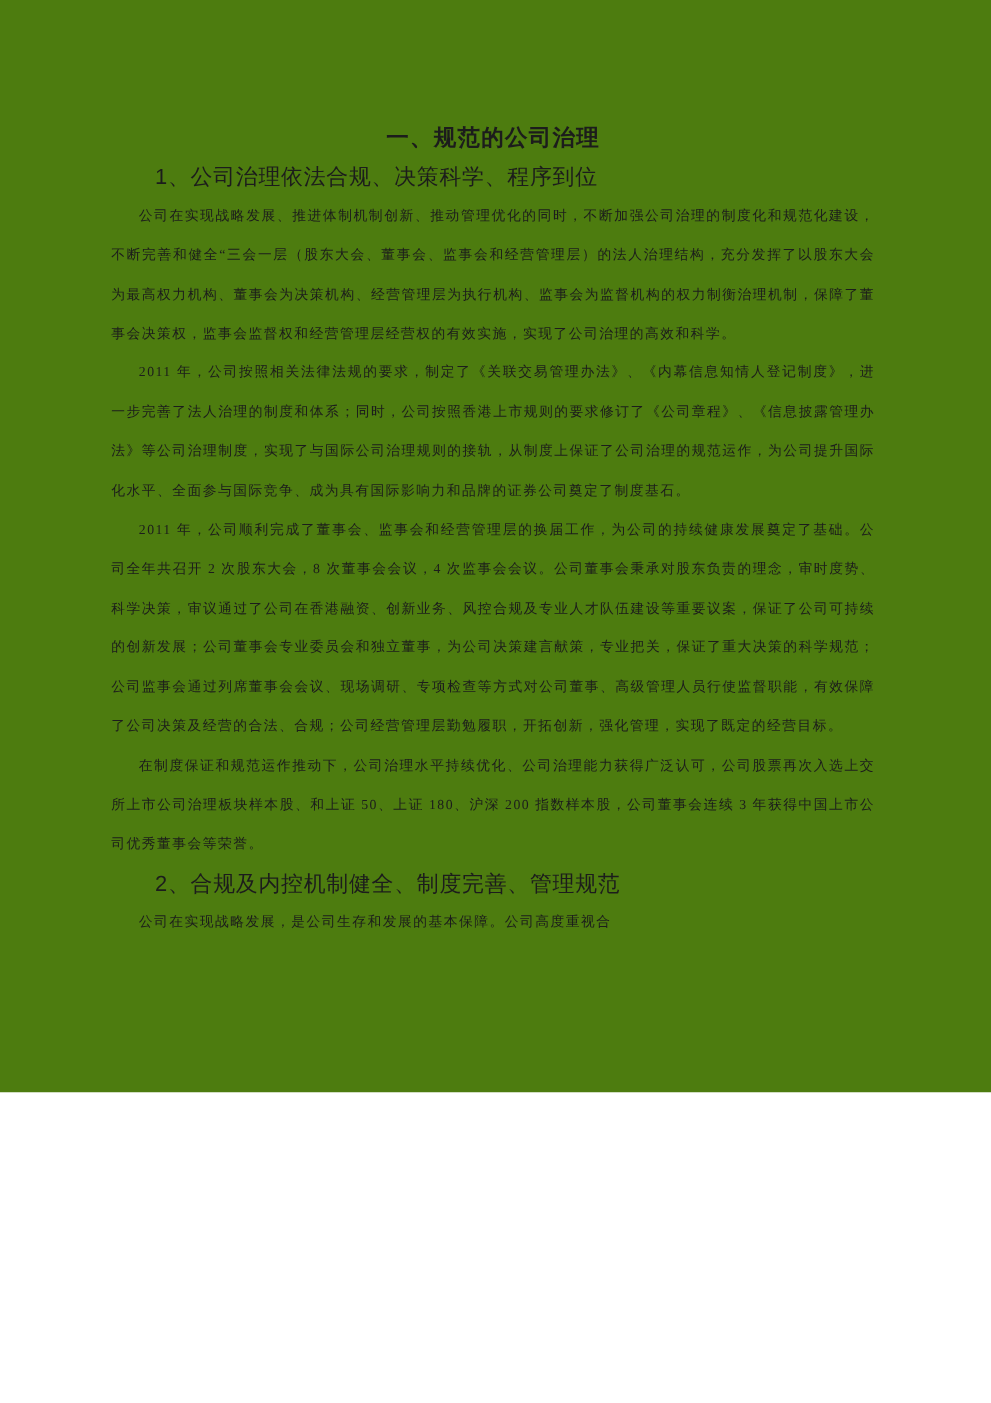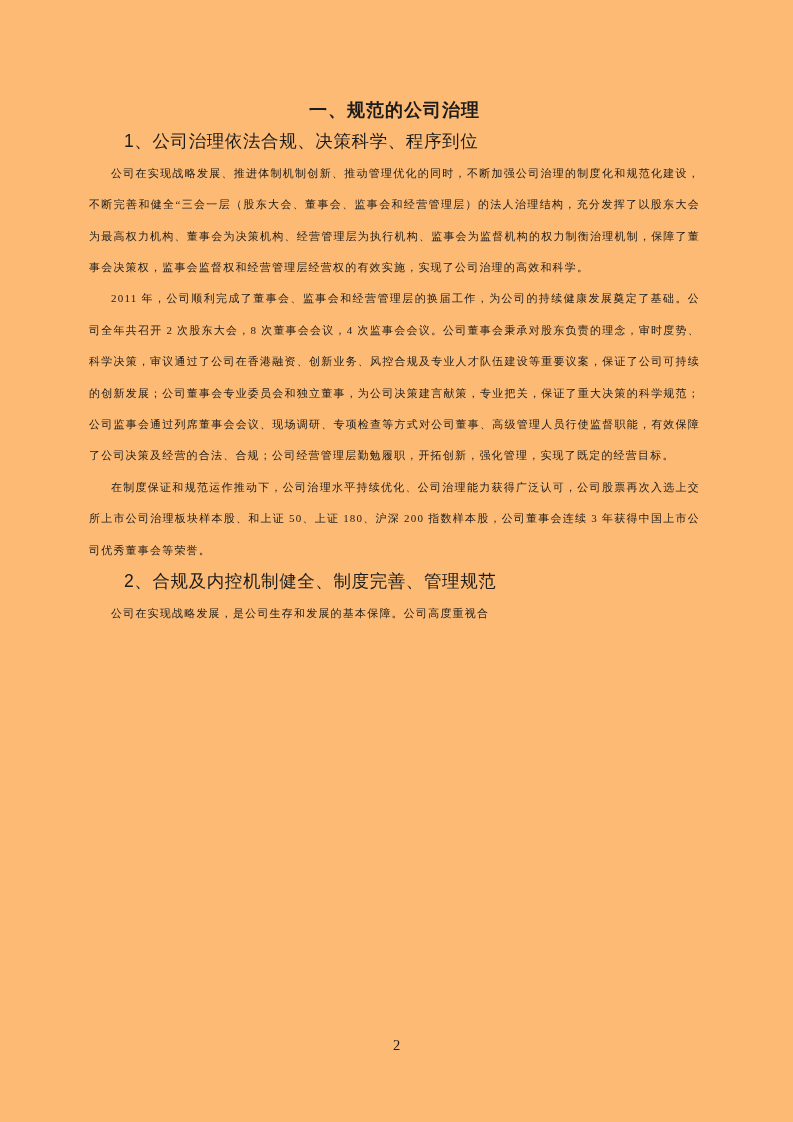--- a/index.html
+++ b/index.html
@@ -3,22 +3,22 @@
 <meta charset="utf-8">
 <style>
   html, body {
     margin: 0;
     padding: 0;
     background: #ffffff;
   }
   .page {
     position: relative;
     width: 793px;
-    height: 1122px;
-    background: #fdba74;
+    height: 874px;
+    background: #4d7c0f;
     overflow: hidden;
     font-family: "Liberation Serif", "DejaVu Serif", serif;
     color: #1c1c1c;
   }
   .content {
     position: absolute;
     left: 89px;
     top: 95px;
     width: 611px;
   }
@@ -60,19 +60,20 @@
   }
 </style>
 </head>
 <body>
 
 <div class="page">
   <div class="content">
     <h1 class="doc-title">一、规范的公司治理</h1>
     <h2 class="doc-heading">1、公司治理依法合规、决策科学、程序到位</h2>
     <p class="doc-para">公司在实现战略发展、推进体制机制创新、推动管理优化的同时，不断加强公司治理的制度化和规范化建设，不断完善和健全“三会一层（股东大会、董事会、监事会和经营管理层）的法人治理结构，充分发挥了以股东大会为最高权力机构、董事会为决策机构、经营管理层为执行机构、监事会为监督机构的权力制衡治理机制，保障了董事会决策权，监事会监督权和经营管理层经营权的有效实施，实现了公司治理的高效和科学。</p>
+    <p class="doc-para">2011 年，公司按照相关法律法规的要求，制定了《关联交易管理办法》、《内幕信息知情人登记制度》，进一步完善了法人治理的制度和体系；同时，公司按照香港上市规则的要求修订了《公司章程》、《信息披露管理办法》等公司治理制度，实现了与国际公司治理规则的接轨，从制度上保证了公司治理的规范运作，为公司提升国际化水平、全面参与国际竞争、成为具有国际影响力和品牌的证券公司奠定了制度基石。</p>
     <p class="doc-para">2011 年，公司顺利完成了董事会、监事会和经营管理层的换届工作，为公司的持续健康发展奠定了基础。公司全年共召开 2 次股东大会，8 次董事会会议，4 次监事会会议。公司董事会秉承对股东负责的理念，审时度势、科学决策，审议通过了公司在香港融资、创新业务、风控合规及专业人才队伍建设等重要议案，保证了公司可持续的创新发展；公司董事会专业委员会和独立董事，为公司决策建言献策，专业把关，保证了重大决策的科学规范；公司监事会通过列席董事会会议、现场调研、专项检查等方式对公司董事、高级管理人员行使监督职能，有效保障了公司决策及经营的合法、合规；公司经营管理层勤勉履职，开拓创新，强化管理，实现了既定的经营目标。</p>
     <p class="doc-para">在制度保证和规范运作推动下，公司治理水平持续优化、公司治理能力获得广泛认可，公司股票再次入选上交所上市公司治理板块样本股、和上证 50、上证 180、沪深 200 指数样本股，公司董事会连续 3 年获得中国上市公司优秀董事会等荣誉。</p>
     <h2 class="doc-heading">2、合规及内控机制健全、制度完善、管理规范</h2>
     <p class="doc-para">公司在实现战略发展，是公司生存和发展的基本保障。公司高度重视合</p>
   </div>
   <div class="page-number">2</div>
 </div>
 
 </body></html>

